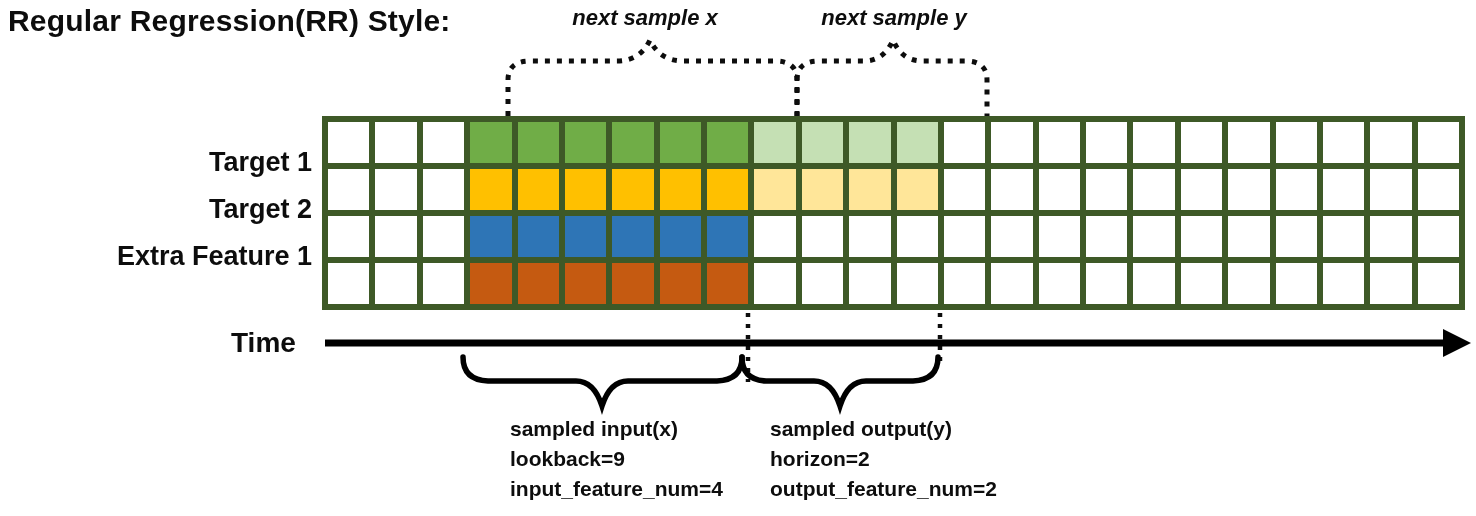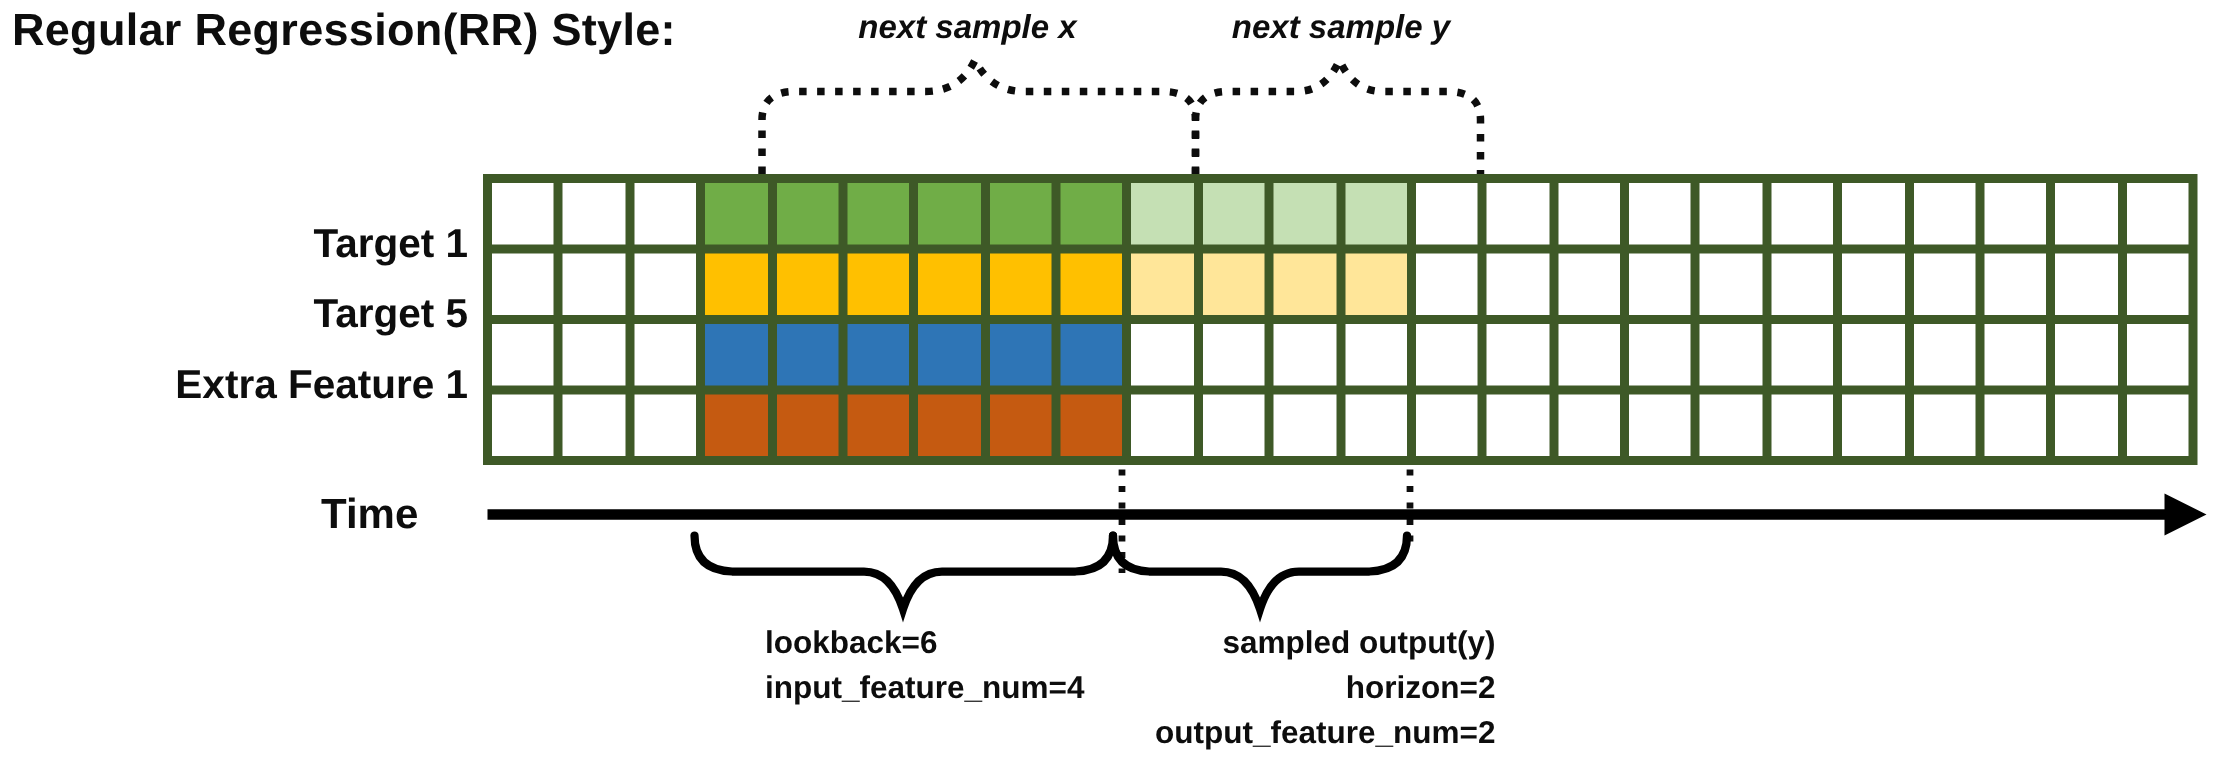--- a/index.html
+++ b/index.html
@@ -23,28 +23,28 @@
     box-sizing:border-box;display:grid;
     grid-template-columns:repeat(24,1fr);grid-template-rows:repeat(4,1fr);
     gap:6px;padding:6px;
   }
   .cell{background:#ffffff;}
   .row-label{
     position:absolute;left:0;width:312px;text-align:right;height:32px;
     line-height:32px;font-size:27px;font-weight:700;color:#0d0d0d;margin-top:20px;
   }
   .time-label{
-    position:absolute;left:214px;top:327px;font-size:28px;font-weight:700;color:#0d0d0d;
+    position:absolute;left:231px;top:327px;font-size:28px;font-weight:700;color:#0d0d0d;
   }
   .annot{
     position:absolute;top:414px;font-size:21px;font-weight:600;
     line-height:30px;color:#0d0d0d;white-space:nowrap;
   }
   .annot.input{left:510px;}
-  .annot.output{left:770px;text-align:right;}
+  .annot.output{left:770px;}
 </style>
 </head>
 <body>
 
 <div class="canvas">
 
   <div class="title">Regular Regression(RR) Style:</div>
 
   <div class="brace-label x">next sample x</div>
   <div class="brace-label y">next sample y</div>
@@ -160,27 +160,28 @@
       <div class="cell"></div>
       <div class="cell"></div>
       <div class="cell"></div>
       <div class="cell"></div>
       <div class="cell"></div>
       <div class="cell"></div>
       <div class="cell"></div>
     </div>
 
   <div class="row-label" style="top:126px">Target 1</div>
-  <div class="row-label" style="top:173px">Target 5</div>
+  <div class="row-label" style="top:173px">Target 2</div>
   <div class="row-label" style="top:220px">Extra Feature 1</div>
 
   <div class="time-label">Time</div>
 
   <div class="annot input">
-    <div>lookback=6</div>
+    <div>sampled input(x)</div>
+    <div>lookback=9</div>
     <div>input_feature_num=4</div>
   </div>
   <div class="annot output">
     <div>sampled output(y)</div>
     <div>horizon=2</div>
     <div>output_feature_num=2</div>
   </div>
 
 </div>
 

